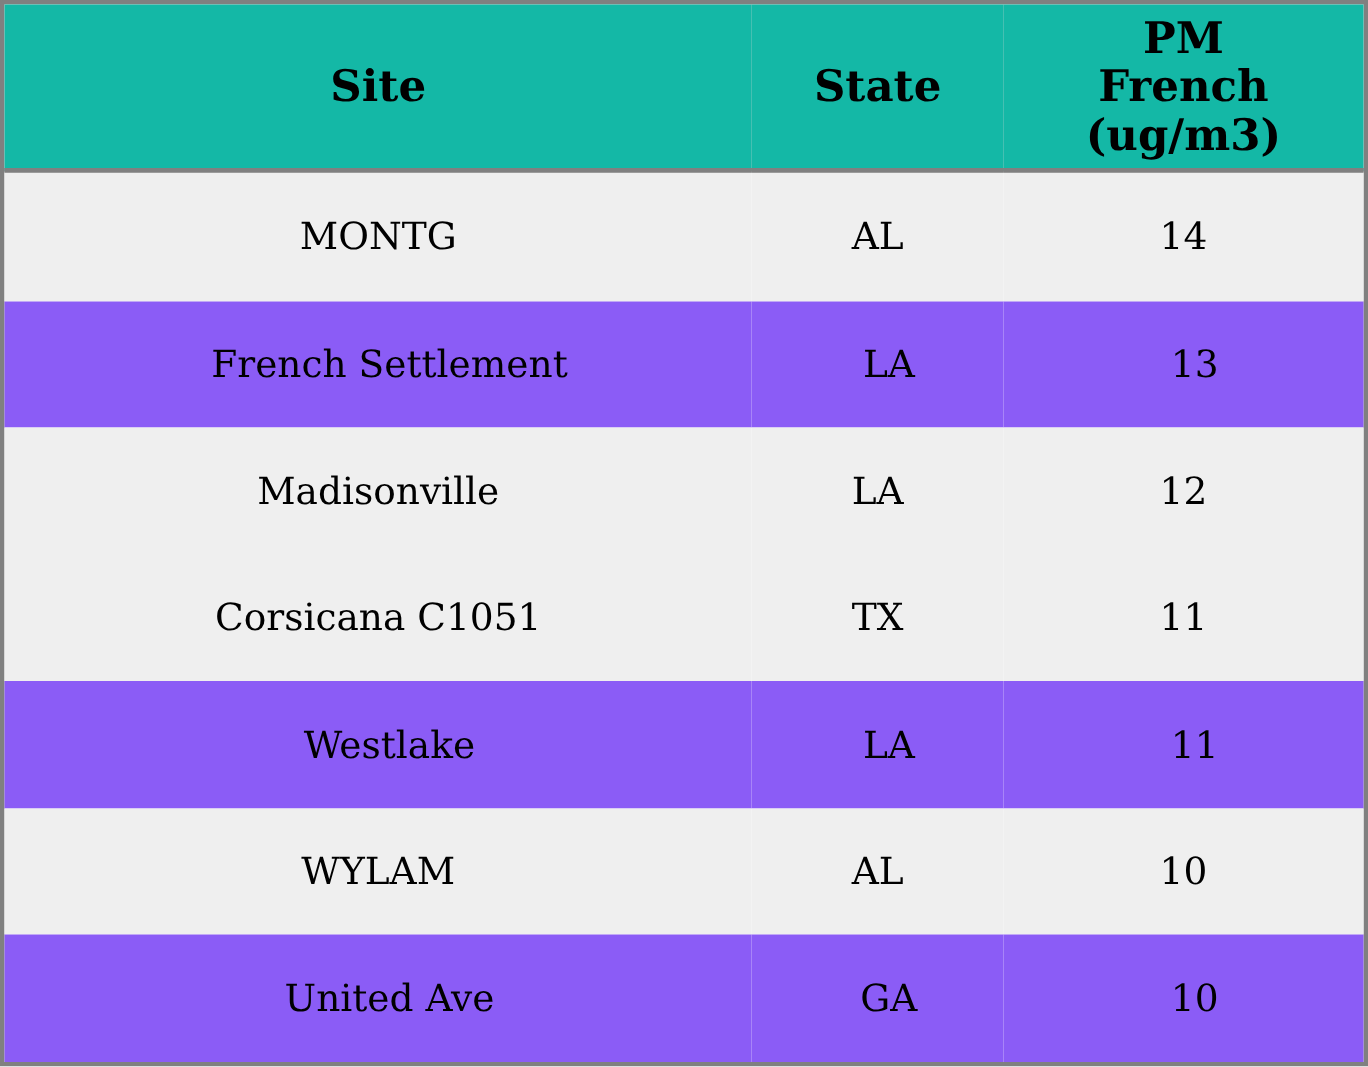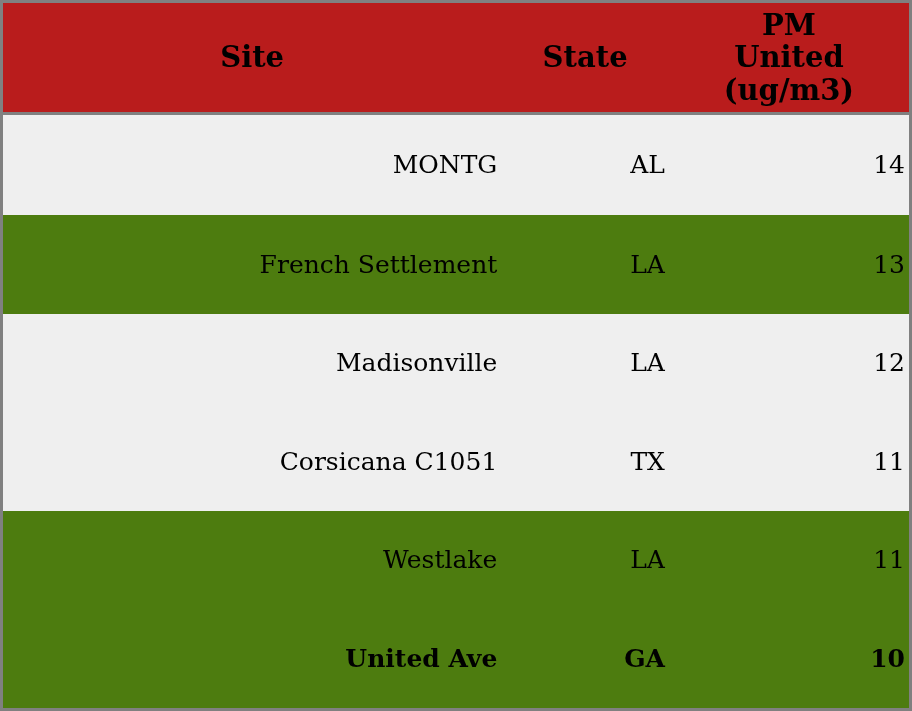--- a/index.html
+++ b/index.html
@@ -23,55 +23,54 @@
   table.data-table {
     width: 100%;
     height: 100%;
     border-collapse: collapse;
     table-layout: fixed;
   }
   thead tr {
     background: #cccccc;
   }
   thead th {
-    background: #b91c1c;
+    background: #14b8a6;
     color: #000000;
     font-size: 29px;
     font-weight: bold;
     text-align: center;
     vertical-align: middle;
     padding: 6px 4px;
     border-bottom: 3px solid #808080;
     line-height: 1.12;
     margin-top: 30px;
   }
   col.col-site { width: 55%; }
   col.col-state { width: 18.5%; }
   col.col-value { width: 26.5%; }
 
   tbody td {
     font-size: 25px;
     color: #000000;
-    text-align: right;
+    text-align: center;
     vertical-align: middle;
     padding: 0 4px;
     border: none;
     line-height: 1.1;
     height: 58px;
   }
   tbody tr.odd-row td {
     background: #efefef;
   }
   tbody tr.even-row td {
-    background: #4d7c0f;
+    background: #8b5cf6;
     padding-left: 19px;
   }
   tbody tr:last-child td {
     border-bottom: none;
-    font-weight: bold;
   }
 </style>
 </head>
 <body>
 
 <div class="table-wrap">
   <table class="data-table">
     <colgroup>
       <col class="col-site">
       <col class="col-state">
@@ -80,21 +79,21 @@
     <thead>
       <tr>
         <th>
           <div>Site</div>
         </th>
         <th>
           <div>State</div>
         </th>
         <th>
           <div>PM</div>
-          <div>United</div>
+          <div>French</div>
           <div>(ug/m3)</div>
         </th>
       </tr>
     </thead>
     <tbody>
       <tr class="odd-row">
         <td>MONTG</td>
         <td>AL</td>
         <td>14</td>
       </tr>
@@ -111,20 +110,25 @@
       <tr class="odd-row">
         <td>Corsicana C1051</td>
         <td>TX</td>
         <td>11</td>
       </tr>
       <tr class="even-row">
         <td>Westlake</td>
         <td>LA</td>
         <td>11</td>
       </tr>
+      <tr class="odd-row">
+        <td>WYLAM</td>
+        <td>AL</td>
+        <td>10</td>
+      </tr>
       <tr class="even-row">
         <td>United Ave</td>
         <td>GA</td>
         <td>10</td>
       </tr>
     </tbody>
   </table>
 </div>
 
 </body></html>

